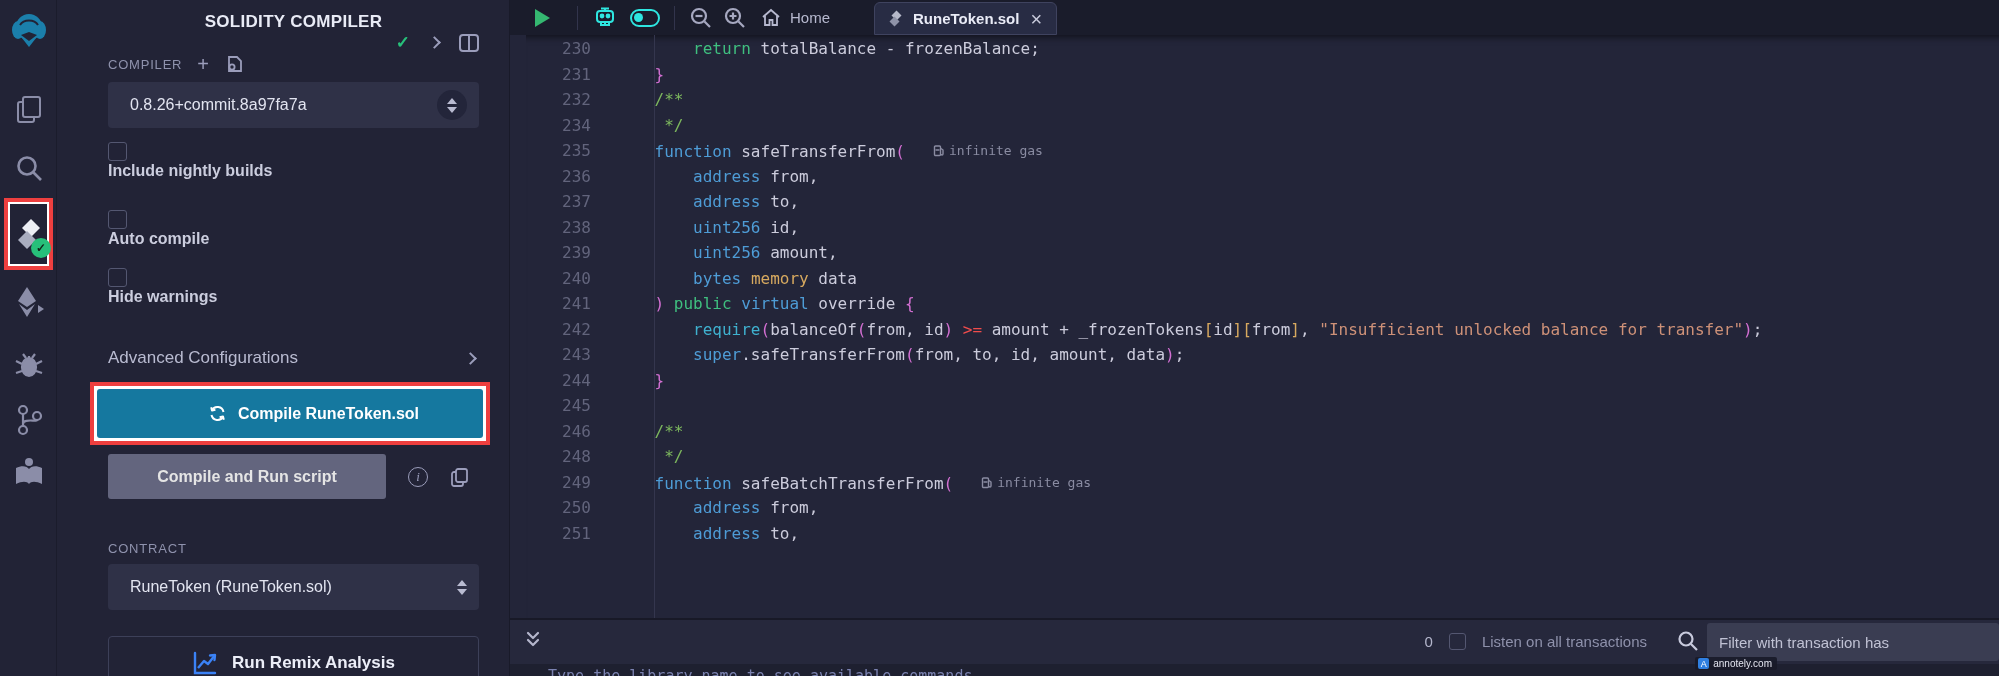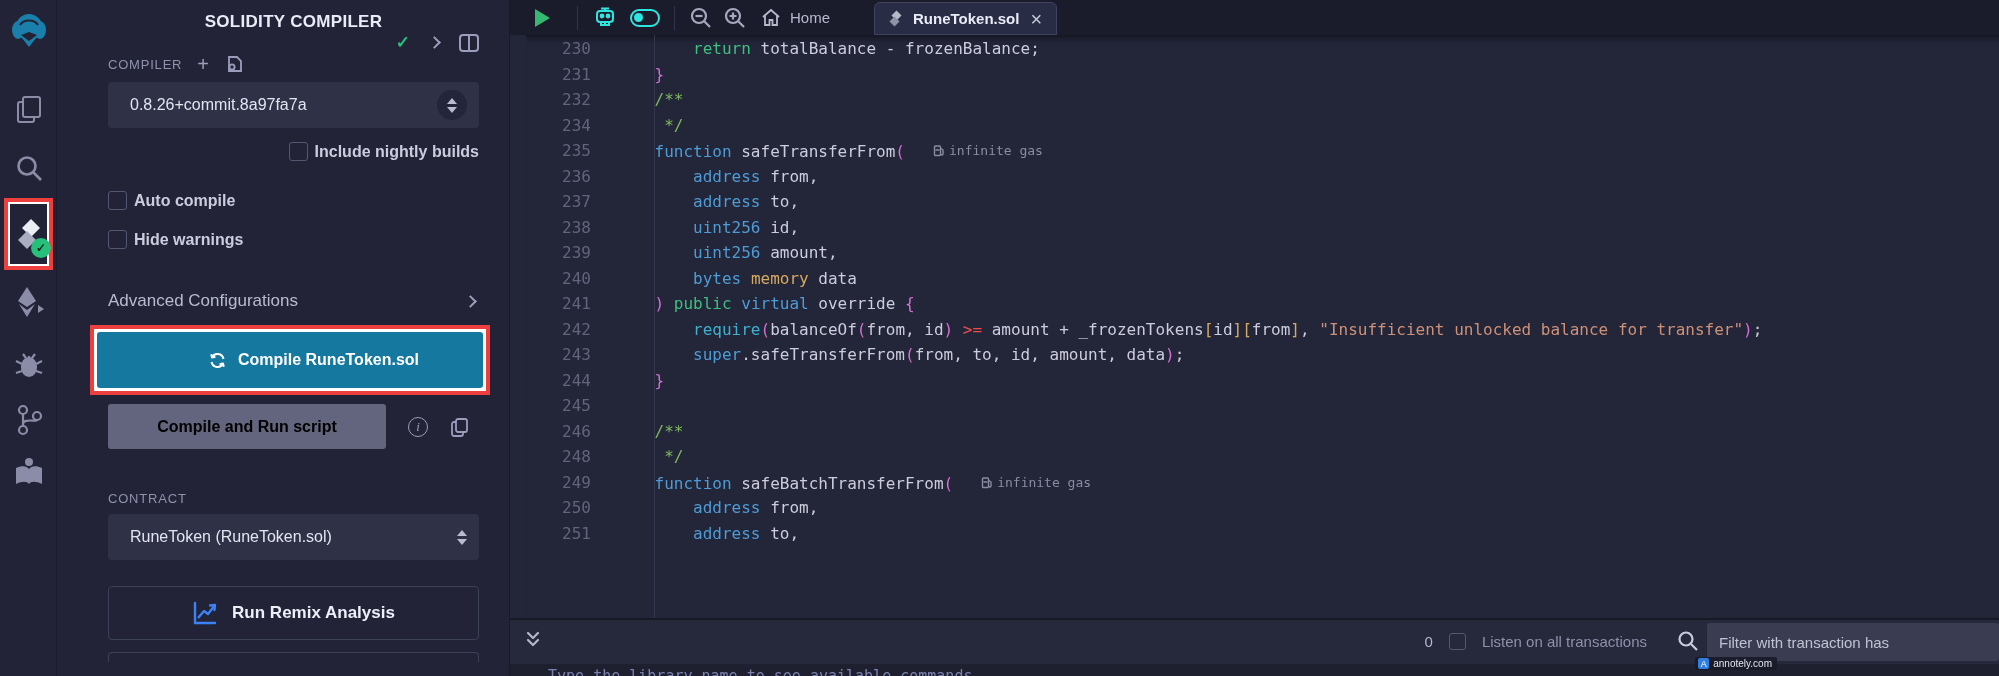--- a/index.html
+++ b/index.html
@@ -45,39 +45,39 @@
   .dropdown { margin-top:8px; height:46px; background:#2f3147; border-radius:4px;
               display:flex; align-items:center; padding:0 12px 0 22px; cursor:pointer; }
   .dropdown-text { color:#e2e4f0; font-size:16px; }
   .dd-circle { margin-left:auto; width:30px; height:30px; border-radius:50%;
                background:#23253a; display:flex; align-items:center; justify-content:center; }
   .updown { display:flex; flex-direction:column; gap:3px; align-items:center; }
   .tri-up   { width:0; height:0; border-left:5px solid transparent; border-right:5px solid transparent;
               border-bottom:6px solid #b9bbd1; }
   .tri-down { width:0; height:0; border-left:5px solid transparent; border-right:5px solid transparent;
               border-top:6px solid #b9bbd1; }
-  .chk-row { display:flex; align-items:center; gap:7px; cursor:pointer; }
+  .chk-row { display:flex; align-items:flex-start; gap:1px; cursor:pointer;flex-direction:column; }
   .chk-box { width:19px; height:19px; border:1.5px solid #545771; border-radius:3px;
              background:transparent; flex:none; }
   .chk-label { color:#cbcdde; font-size:16px; font-weight:600; }
   .row-nightly { margin-top:14px; justify-content:flex-end; }
   .row-auto    { margin-top:30px; }
   .row-hide    { margin-top:20px; }
   .adv-row { margin-top:42px; display:flex; align-items:center; cursor:pointer; }
   .adv-label { color:#b9bbd1; font-size:17px; }
   .adv-row .icon-chev-r { margin-left:auto; margin-right:4px; }
   .annotate-box { margin:14px 0 0 -18px; width:400px; border:4px solid var(--annotation_red);
                   background:#ffffff; padding:3px; }
-  .btn-compile { width:100%; height:56px; background:var(--accent_teal); border:none; border-radius:3px;
+  .btn-compile { width:100%; height:49px; background:var(--accent_teal); border:none; border-radius:3px;
                  color:#ffffff; font-size:16px; font-weight:600; display:flex; align-items:center;
                  justify-content:center; gap:12px; cursor:pointer;
                  font-family:"Liberation Sans", sans-serif;padding-left:48px; }
   .btn-run-row { margin-top:9px; display:flex; align-items:center; gap:22px; }
   .btn-runscript { width:278px; height:45px; background:#63657e; border:none; border-radius:3px;
-                   color:#000000; font-size:16px; font-weight:600; cursor:pointer;
+                   color:#e5e5e5; font-size:16px; font-weight:600; cursor:pointer;
                    font-family:"Liberation Sans", sans-serif; }
   .icon-info { width:20px; height:20px; border-radius:50%; border:1.5px solid #9b9dbb;
                color:#9b9dbb; font-size:13px; display:flex; align-items:center;
                justify-content:center; font-family:"Liberation Serif", serif; font-style:italic; cursor:pointer; }
   .contract-label { margin-top:42px; }
   .btn-analysis { margin-top:26px; width:100%; height:54px; background:transparent;
                   border:1px solid #3d4059; border-radius:4px; color:#eceef8; font-size:17px;
                   font-weight:600; display:flex; align-items:center; justify-content:center;
                   gap:14px; cursor:pointer; font-family:"Liberation Sans", sans-serif; }
   .btn-partial { margin-top:12px; width:100%; height:10px; border:1px solid #3d4059;

